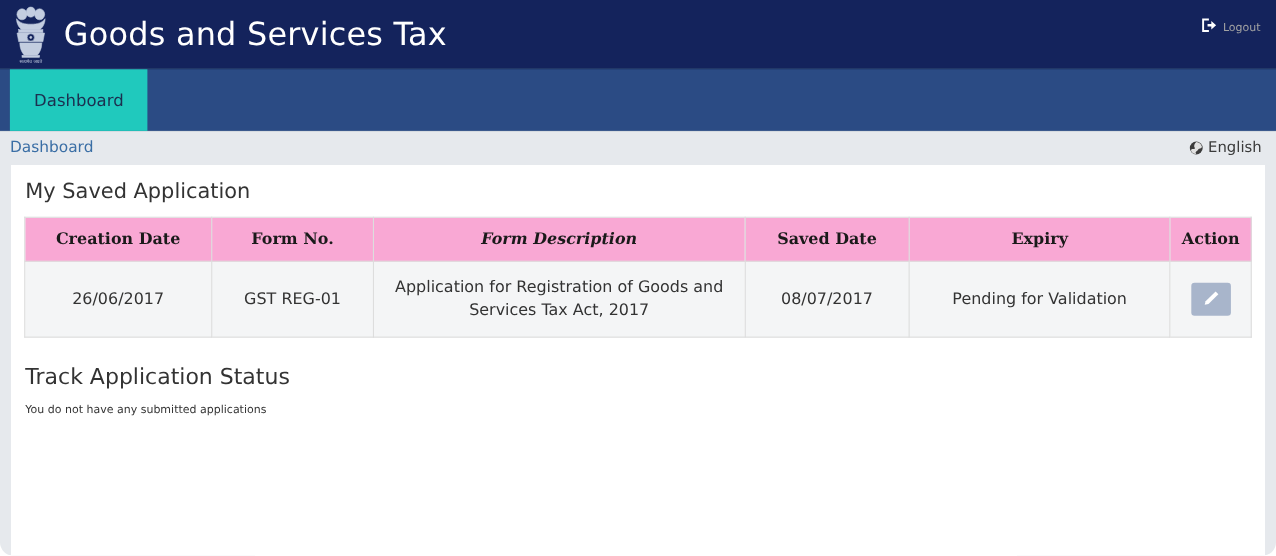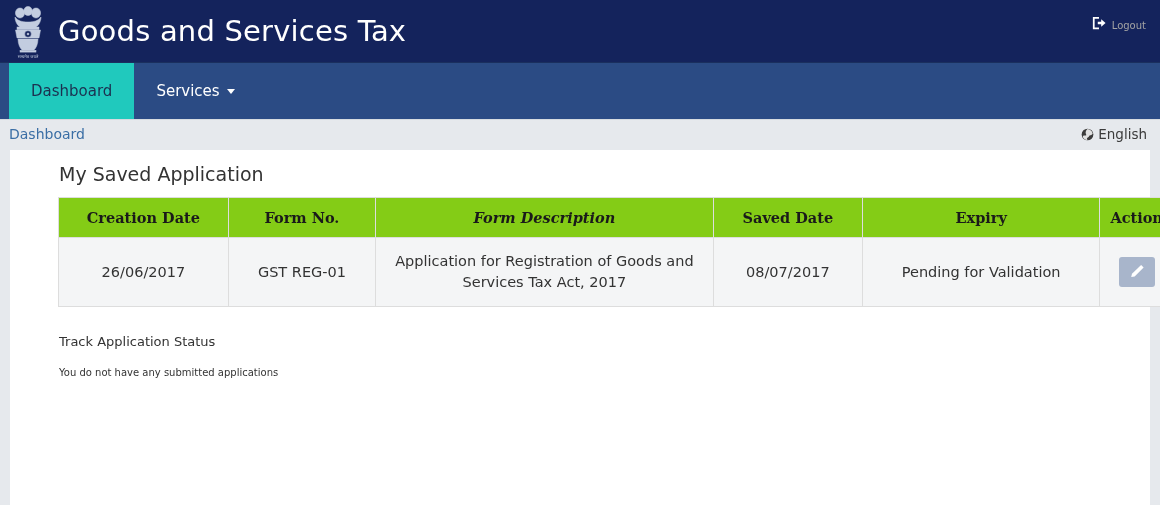--- a/index.html
+++ b/index.html
@@ -2,21 +2,21 @@
 <html><head>
 <meta charset="utf-8">
 <style>
   * { box-sizing: border-box; margin: 0; padding: 0; }
   html, body {
     width: 1160px; height: 505px;
     font-family: "DejaVu Sans", "Liberation Sans", sans-serif;
     background: #ffffff;
     overflow: hidden;
   }
-  .page { position: relative; width: 1160px; height: 505px; background: #e6e9ed; }
+  .page { position: relative; width: 1160px; height: 505px; background: #e6e9ed; border-radius: 12px; }
 
   
   .header {
     position: absolute; left: 0; top: 0; width: 1160px; height: 62px;
     background: #14235c;
   }
   .emblem {
     position: absolute; left: 8px; top: 2px; width: 40px; height: 58px;
   }
   .brand-title {
@@ -70,37 +70,36 @@
     font-size: 13.5px; color: #3b3b3b;
     display: flex; align-items: center; gap: 4px; cursor: pointer;
   }
   .globe-icon { display: inline-block; width: 13px; height: 13px; }
 
   
   .content {
     position: absolute; left: 10px; top: 150px;
     width: 1140px; height: 355px;
     background: #ffffff;
-    padding-left: 36px;
   }
   .section-title {
     margin: 11px 0 0 13px;
     font-size: 19px; font-weight: 400; color: #333333;
     line-height: 26px;
   }
 
   
   .tbl-wrap { margin: 10px 0 0 12px; width: 1116px; }
   table.saved {
     width: 1116px; border-collapse: collapse;
     border: 1px solid #dddddd;
     table-layout: fixed;
   }
   table.saved th {
-    background: #84cc16;
+    background: #f9a8d4;
     border: 1px solid #dddddd;
     font-family: "DejaVu Serif", "Liberation Serif", serif;
     font-size: 14.5px; font-weight: bold; color: #1a1a1a;
     text-align: center; padding: 11px 6px; height: 39px;
   }
   table.saved td {
     background: #f4f5f6;
     border: 1px solid #dddddd;
     font-size: 14.5px; color: #333333;
     text-align: center; padding: 13px 10px; height: 61px;
@@ -113,21 +112,21 @@
     display: inline-block; width: 36px; height: 30px;
     background: #a8b5cb; border: none; border-radius: 3px;
     cursor: pointer; position: relative;
     vertical-align: middle;
   }
   .edit-btn svg { position: absolute; left: 10px; top: 7px; }
 
   
   .track-title {
     margin: 22px 2px 0 13px;
-    font-size: 13px; font-weight: 400; color: #333333; line-height: 26px;
+    font-size: 20px; font-weight: 400; color: #333333; line-height: 26px;
   }
   .track-msg {
     margin: 8px 0 0 13px;
     font-size: 10px; color: #333333; line-height: 20px;
   }
 </style>
 </head>
 <body>
 
 <div class="page">
@@ -165,24 +164,20 @@
         </svg>
       </span>
       <span>Logout</span>
     </a>
   </div>
 
   <div class="navbar">
     <div class="nav-inner">
       <div class="nav-item active">
         <span>Dashboard</span>
-      </div>
-      <div class="nav-item">
-        <span>Services</span>
-        <span class="caret"></span>
       </div>
     </div>
   </div>
 
   <div class="crumb-bar">
     <a class="crumb-link">Dashboard</a>
     <div class="lang">
       <span class="globe-icon">
         <svg width="13" height="13" viewBox="0 0 16 16" xmlns="http://www.w3.org/2000/svg">
           <circle cx="8" cy="8" r="7.2" fill="#3b3b3b"></circle>

